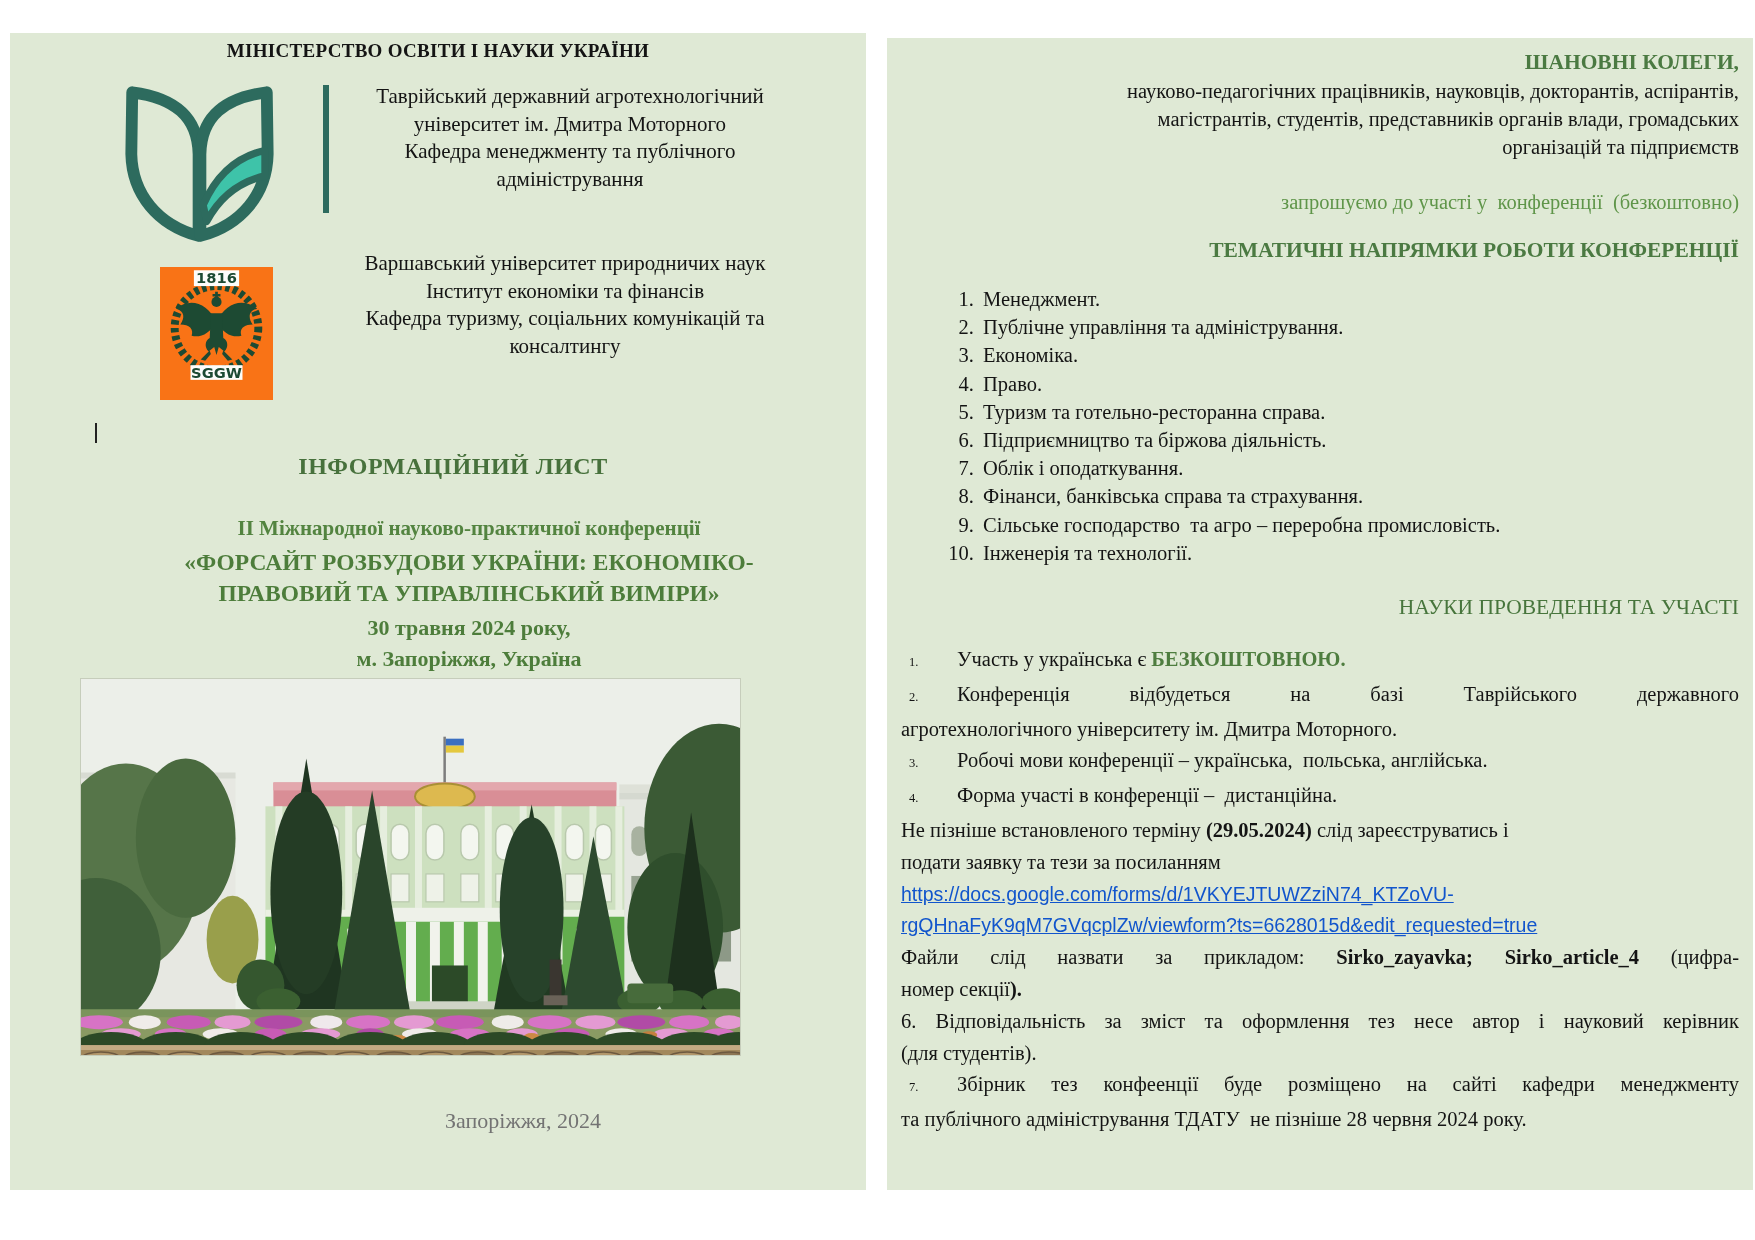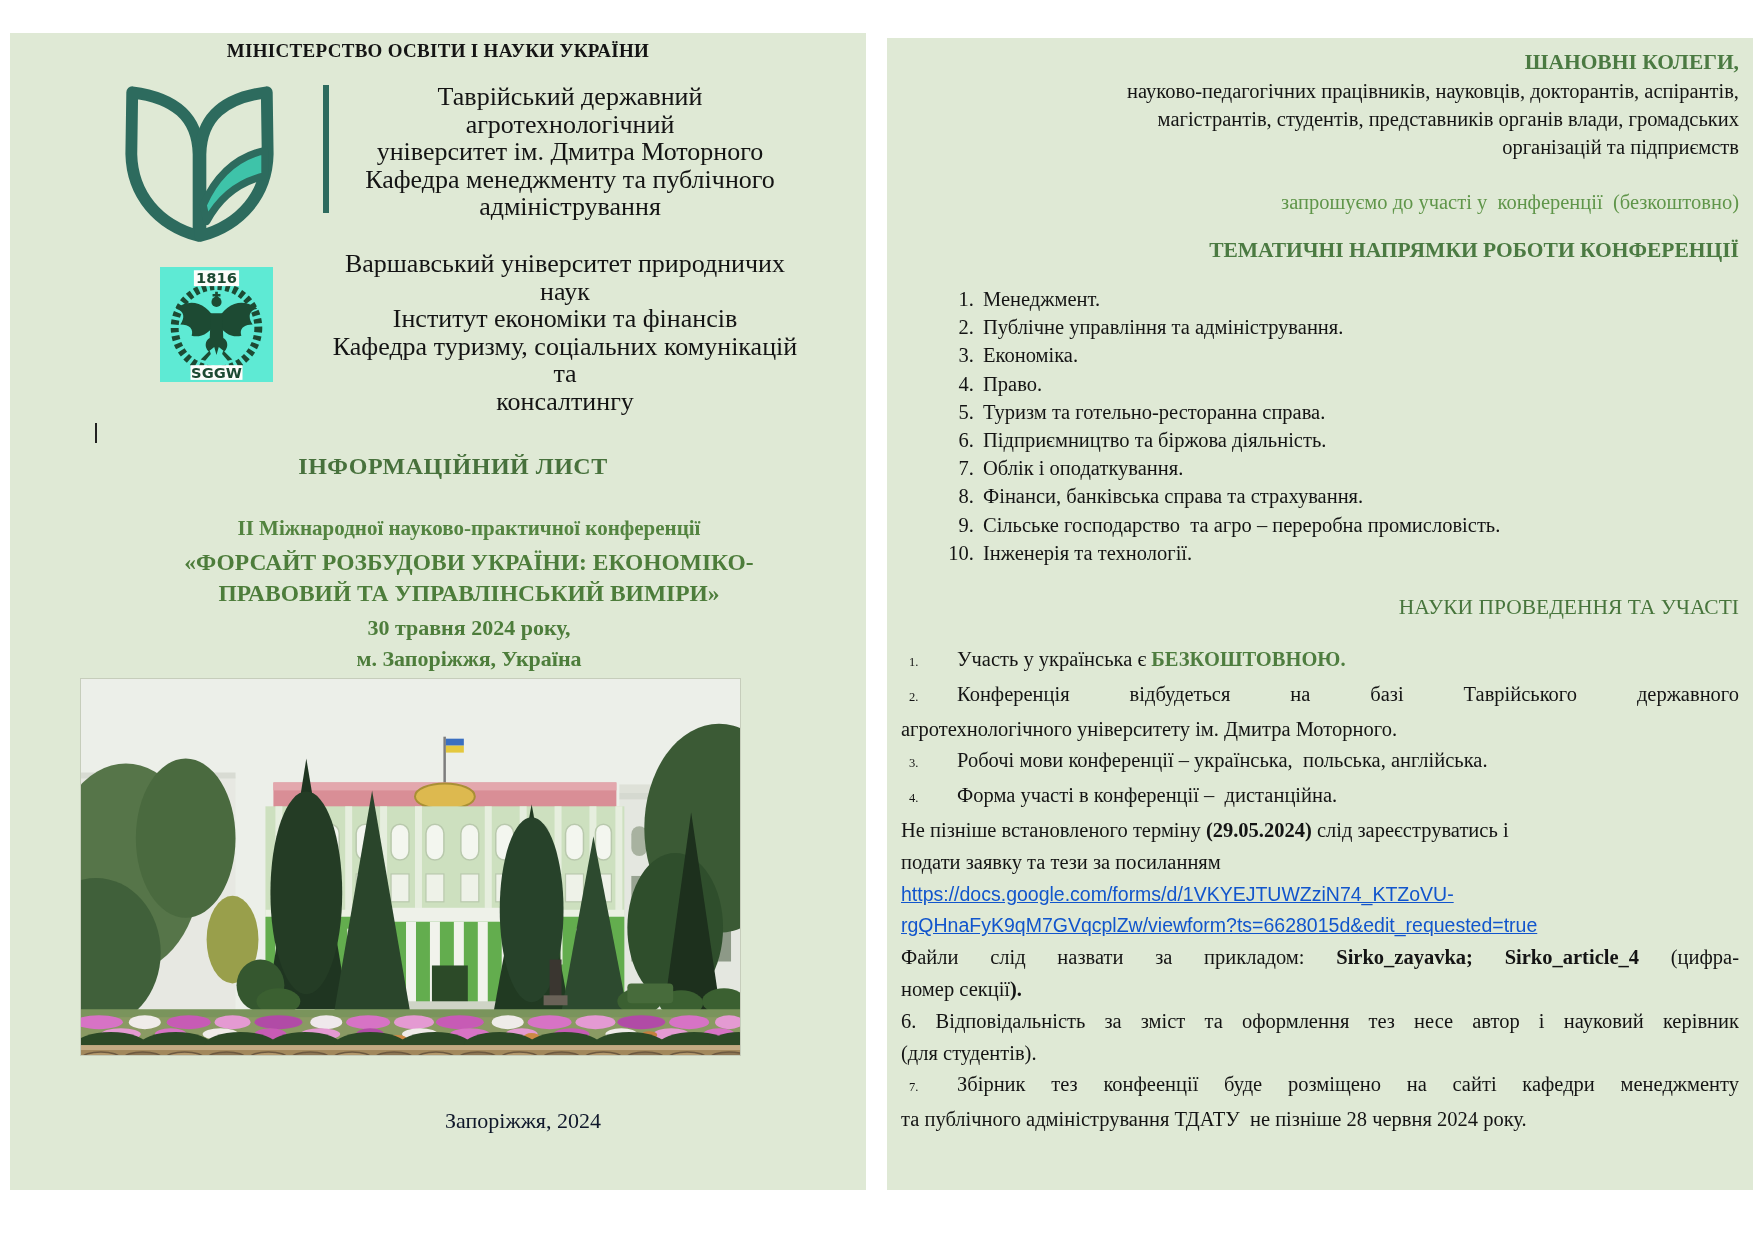--- a/index.html
+++ b/index.html
@@ -9,35 +9,35 @@
   }
   .sheet{position:absolute;background:#dfe9d5;}
   .sheet-left{left:10px;top:33px;width:856px;height:1157px;}
   .sheet-right{left:887px;top:38px;width:866px;height:1152px;box-sizing:border-box;padding:10px 14px 0 14px;}
 
   
   .ministry{position:absolute;top:7px;left:0;right:0;text-align:center;
     font-size:19px;font-weight:bold;letter-spacing:.3px;}
   .tulip-logo{position:absolute;left:97px;top:52px;width:185px;height:160px;}
   .logo-divider{position:absolute;left:313px;top:52px;width:6px;height:128px;background:#2d6b5e;}
-  .affil{position:absolute;text-align:center;font-size:26px;line-height:27.5px;}
+  .affil{position:absolute;text-align:center;font-size:21px;line-height:27.5px;}
   .affil-tdatu{left:330px;top:50px;width:460px;}
   .affil-sggw{left:320px;top:217px;width:470px;}
-  .sggw-logo{position:absolute;left:150px;top:234px;width:113px;height:115px;background:#5eead4;}
+  .sggw-logo{position:absolute;left:150px;top:234px;width:113px;height:133px;background:#f97316;}
   .cursor-artifact{position:absolute;left:85px;top:390px;width:2px;height:20px;background:#222;}
   .info-letter{position:absolute;top:420px;left:0;right:0;text-align:center;padding-left:30px;
     font-size:24px;font-weight:bold;color:#47713c;letter-spacing:.5px;}
   .conf-block{position:absolute;top:482px;left:0;right:0;text-align:center;padding-left:62px;color:#4d7d3b;font-weight:bold;}
   .conf-l1{font-size:21px;line-height:26px;margin-bottom:6px;color:#538440;}
   .conf-l2,.conf-l3{font-size:23.5px;line-height:31px;}
   .conf-date{font-size:22px;line-height:31px;margin-top:3px;}
   .conf-place{font-size:22px;line-height:31px;}
   .campus-photo{position:absolute;left:70px;top:645px;width:661px;height:378px;border:1px solid #c6cdbb;box-sizing:border-box;}
   .imprint{position:absolute;top:1075px;left:0;right:0;text-align:center;padding-left:170px;
-    font-size:22px;color:#0f172a;}
+    font-size:22px;color:#737373;}
 
   
   .r-center{text-align:right;}
   .greeting{font-size:21.5px;font-weight:bold;color:#4b7a42;margin-top:2px;}
   .invite-green{font-size:20.5px;color:#5f9549;margin-top:30px;white-space:pre-wrap;}
   .invite-black{font-size:20.5px;line-height:28px;margin-top:2px;}
   .topics-title{font-size:21.5px;font-weight:bold;color:#4b7a42;margin-top:24px;}
   ol.topics{margin:22px 0 0 36px;padding-left:42px;font-size:20.5px;line-height:28.2px;}
   ol.topics li{padding-left:4px;}
   ol.topics li span{white-space:pre-wrap;}

